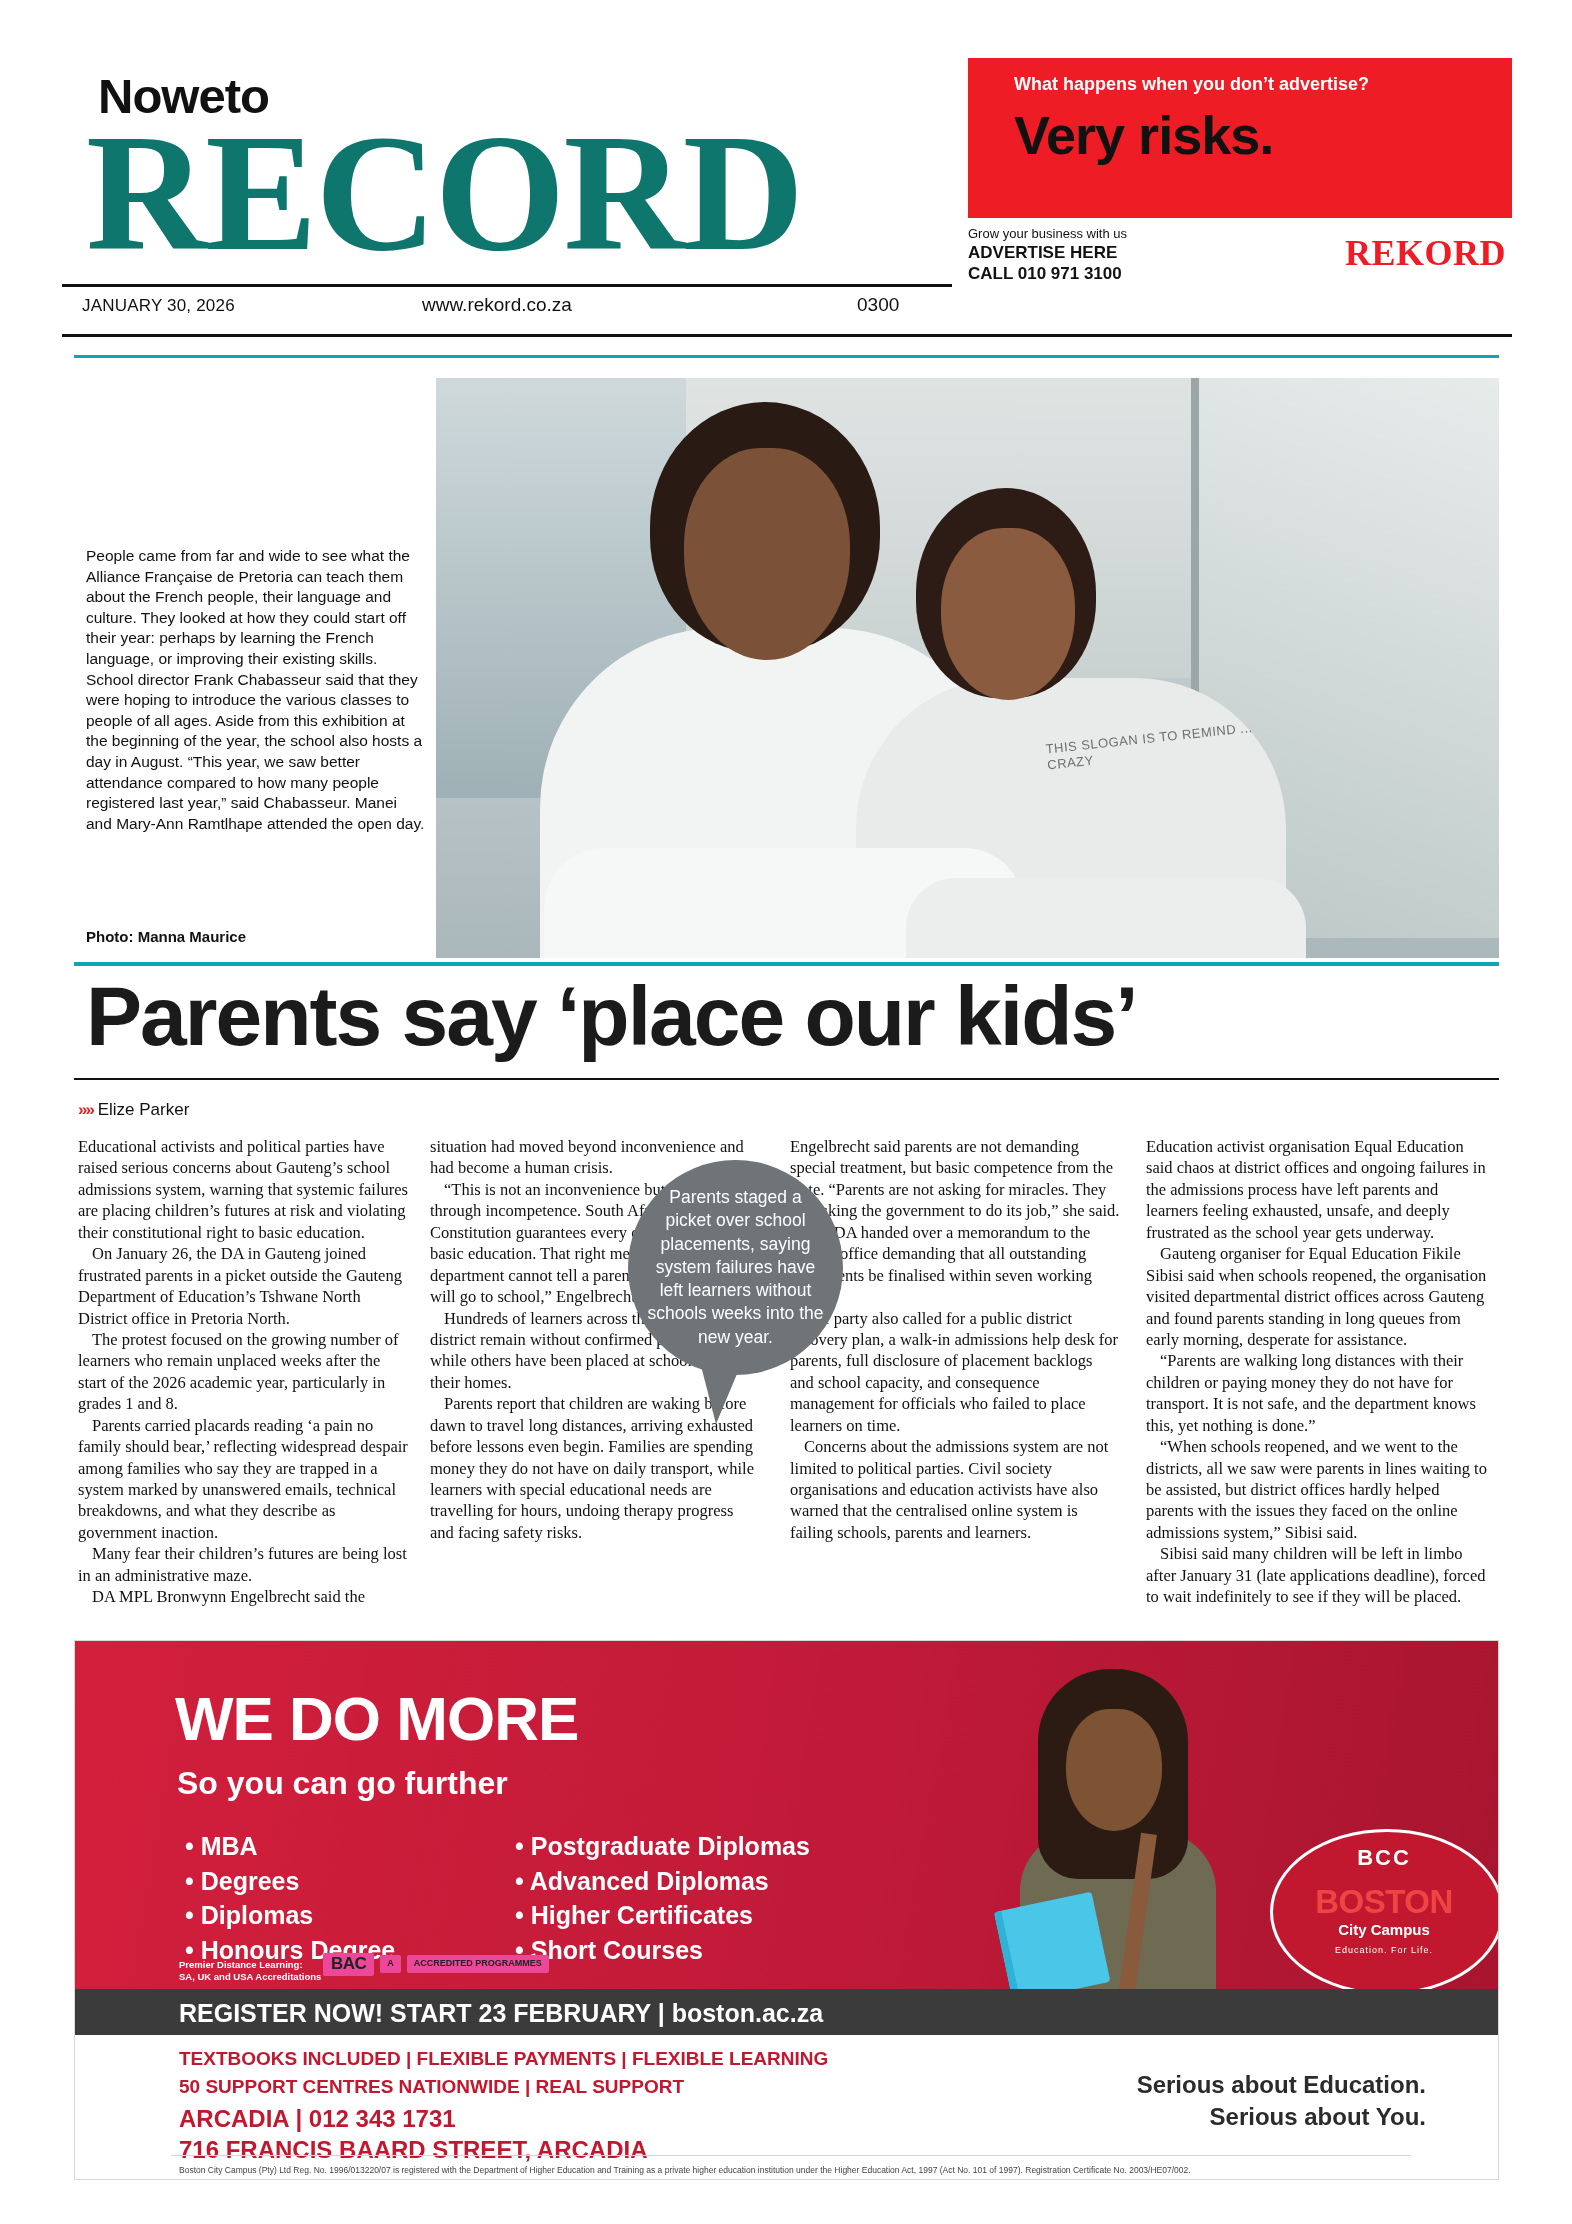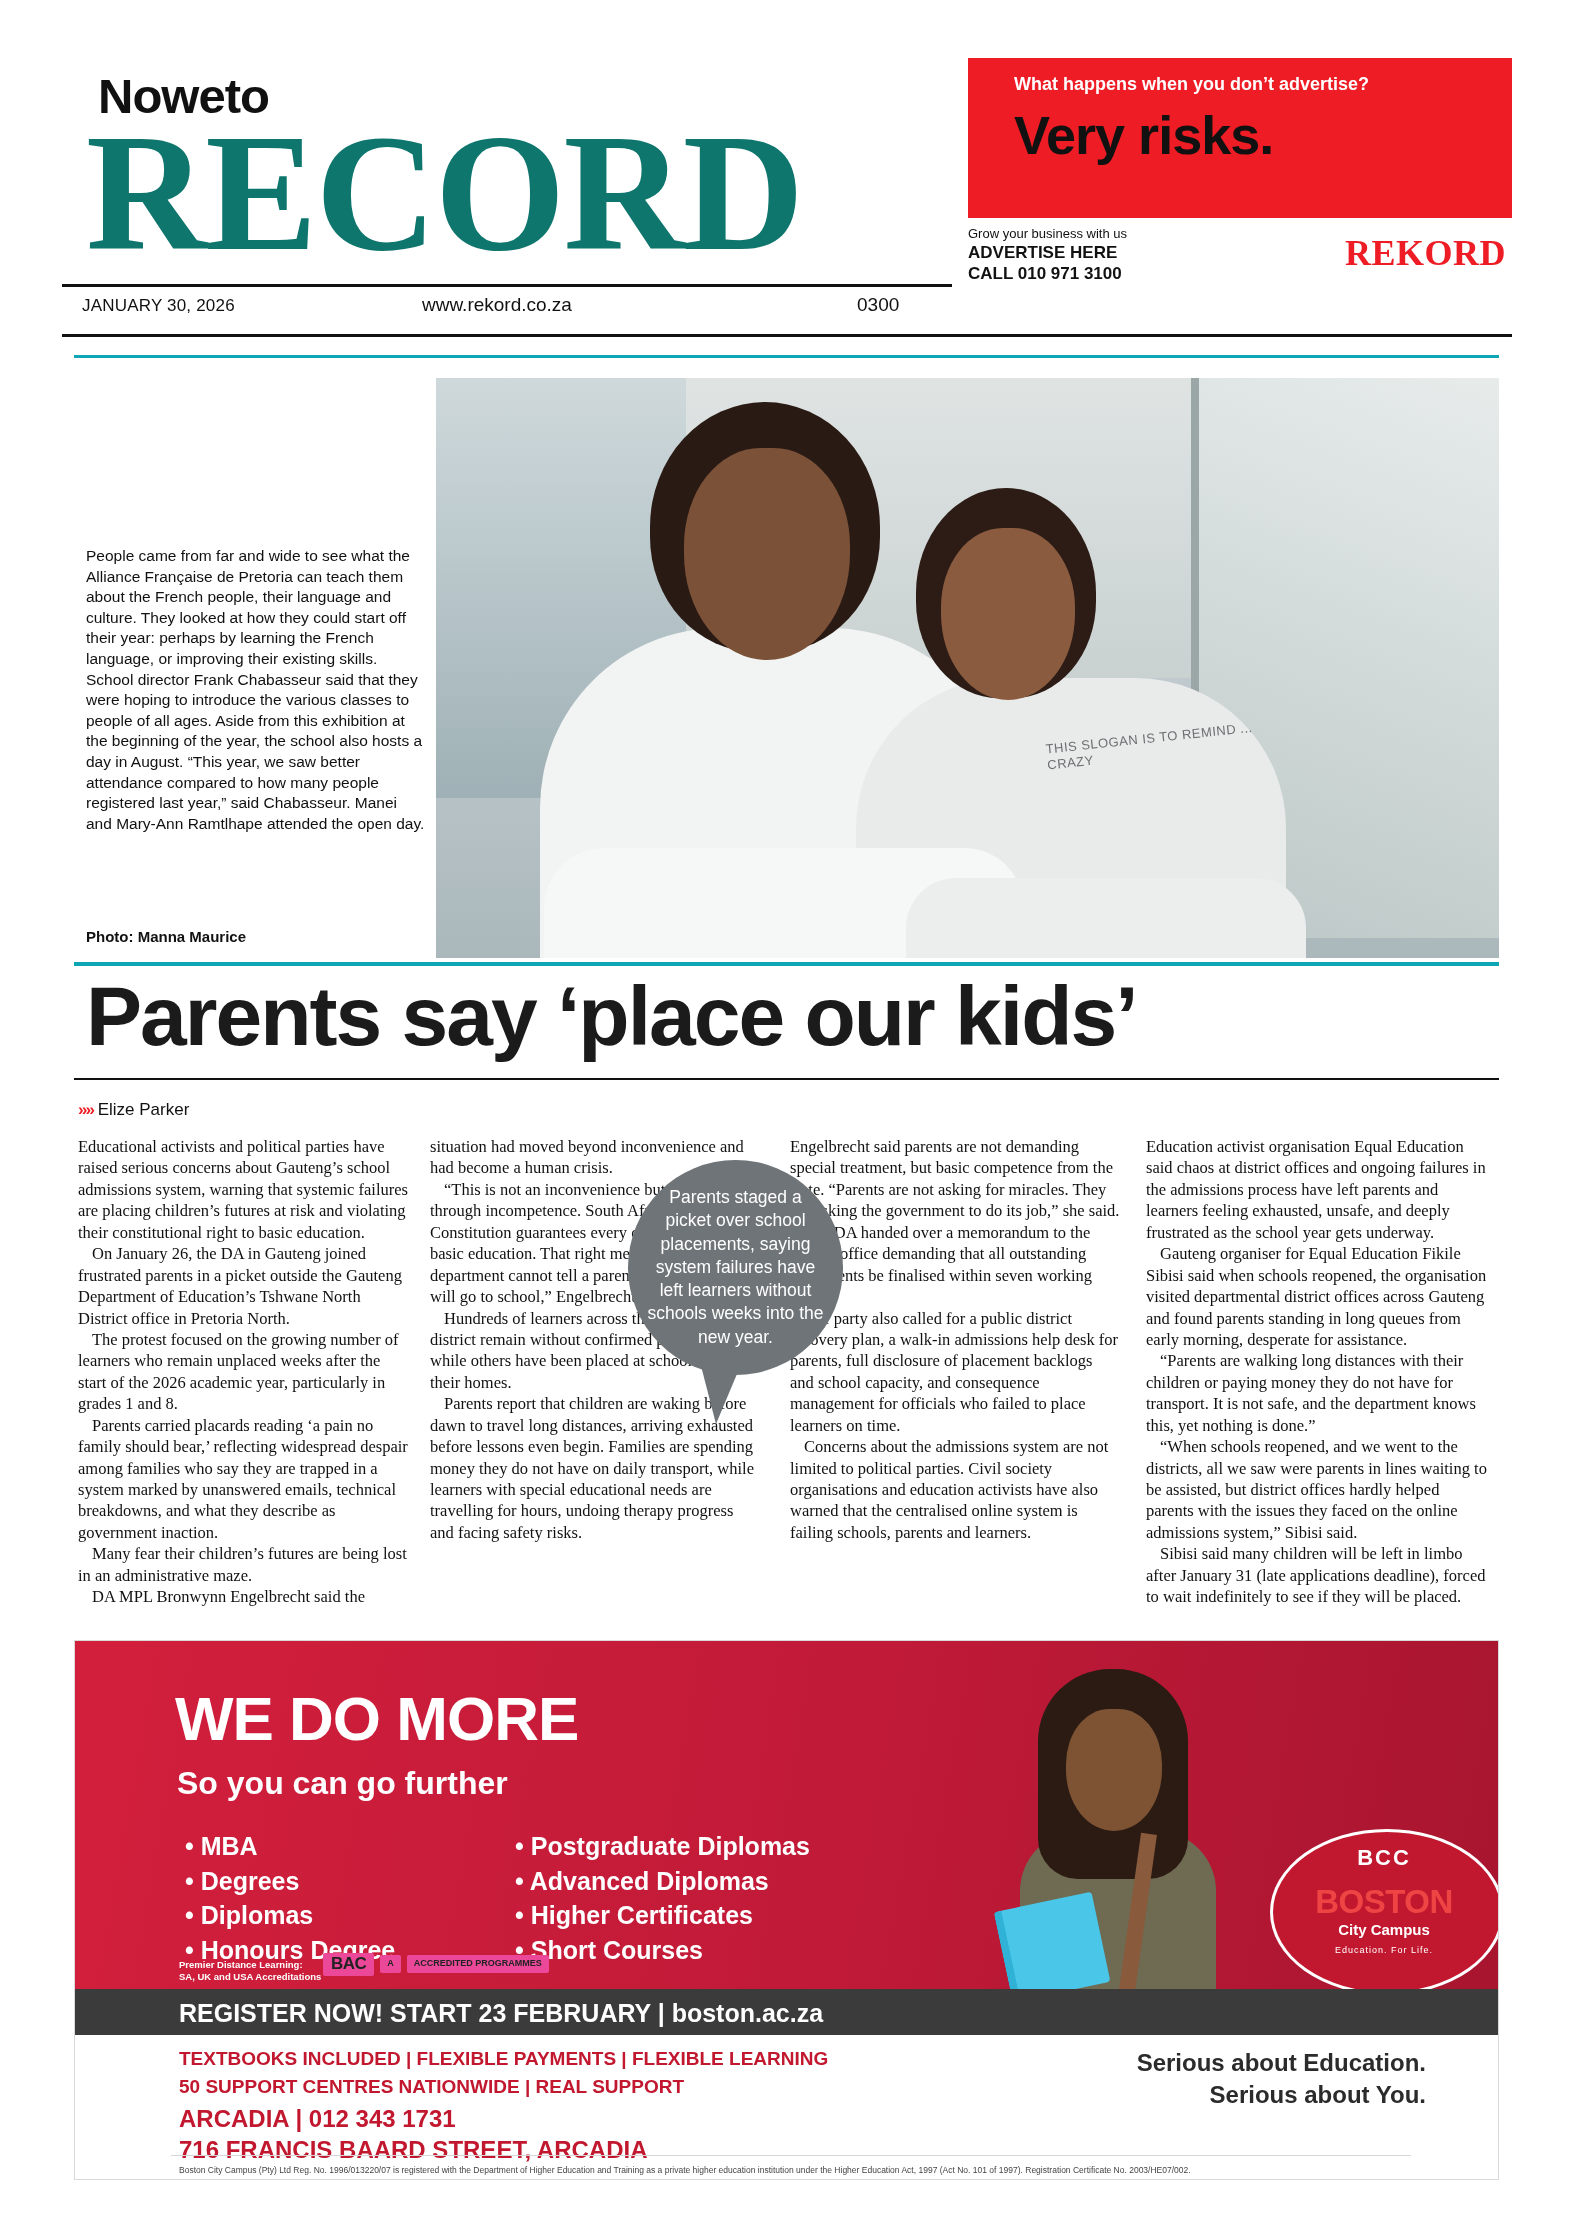--- a/index.html
+++ b/index.html
@@ -510,21 +510,21 @@
   .b-arcadia {
     position: absolute;
     left: 104px; top: 462px;
     color: #c2182f;
     font-weight: bold;
     font-size: 24px;
     line-height: 1.3;
   }
   .b-serious {
     position: absolute;
-    right: 72px; top: 406px;
+    right: 72px; top: 428px;
     text-align: right;
     color: #2b2b2b;
     font-weight: bold;
     font-size: 24px;
     line-height: 1.35;
   }
   .b-legal {
     position: absolute;
     left: 104px; top: 524px;
     font-size: 8.5px;

